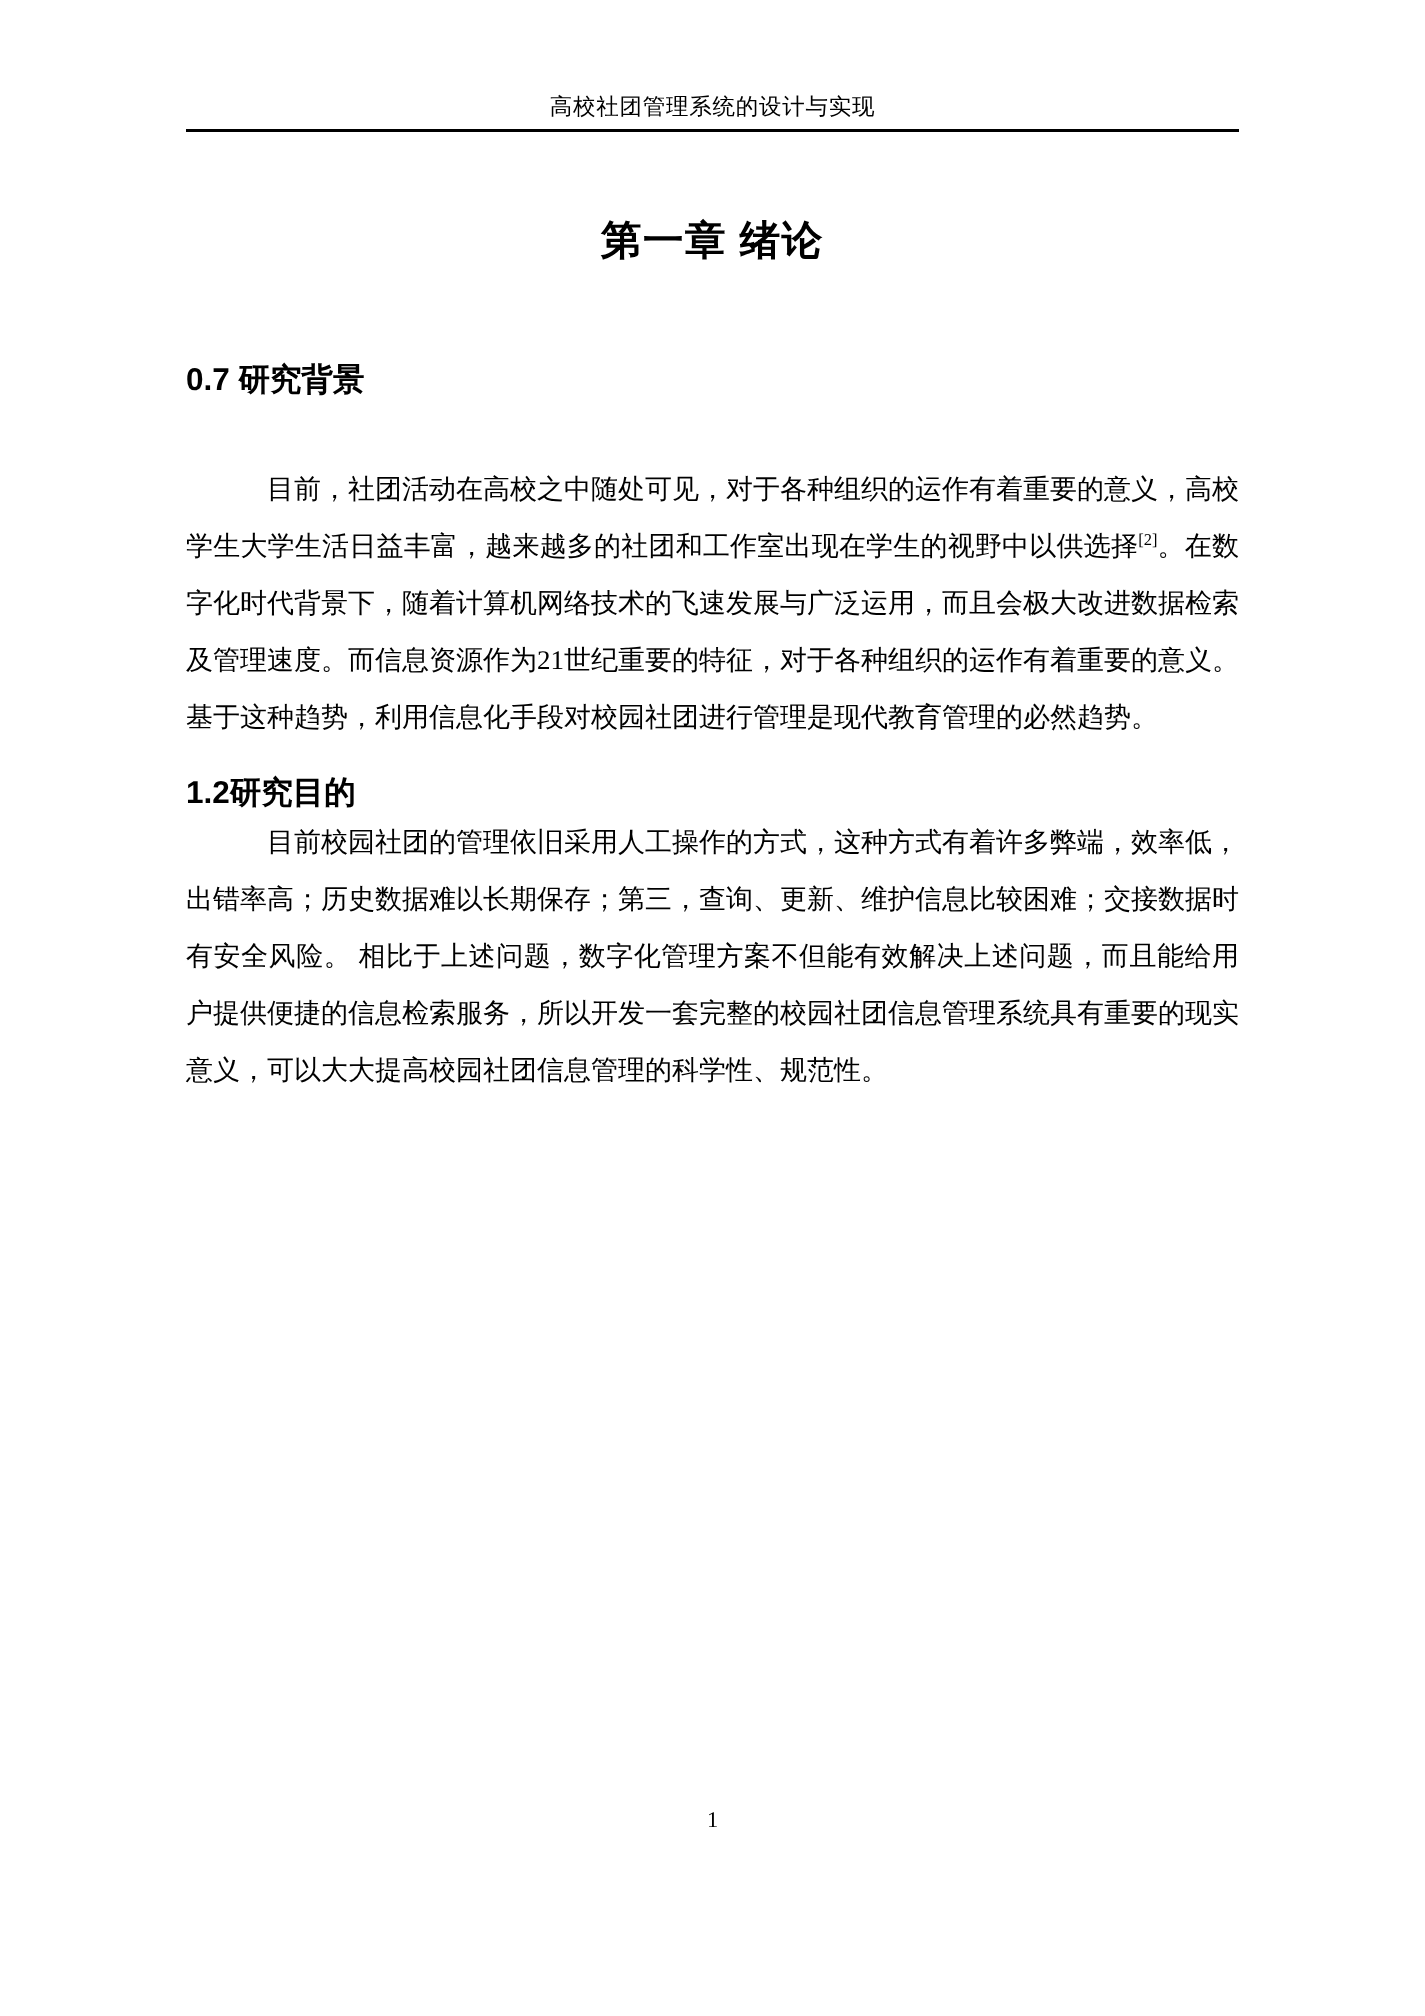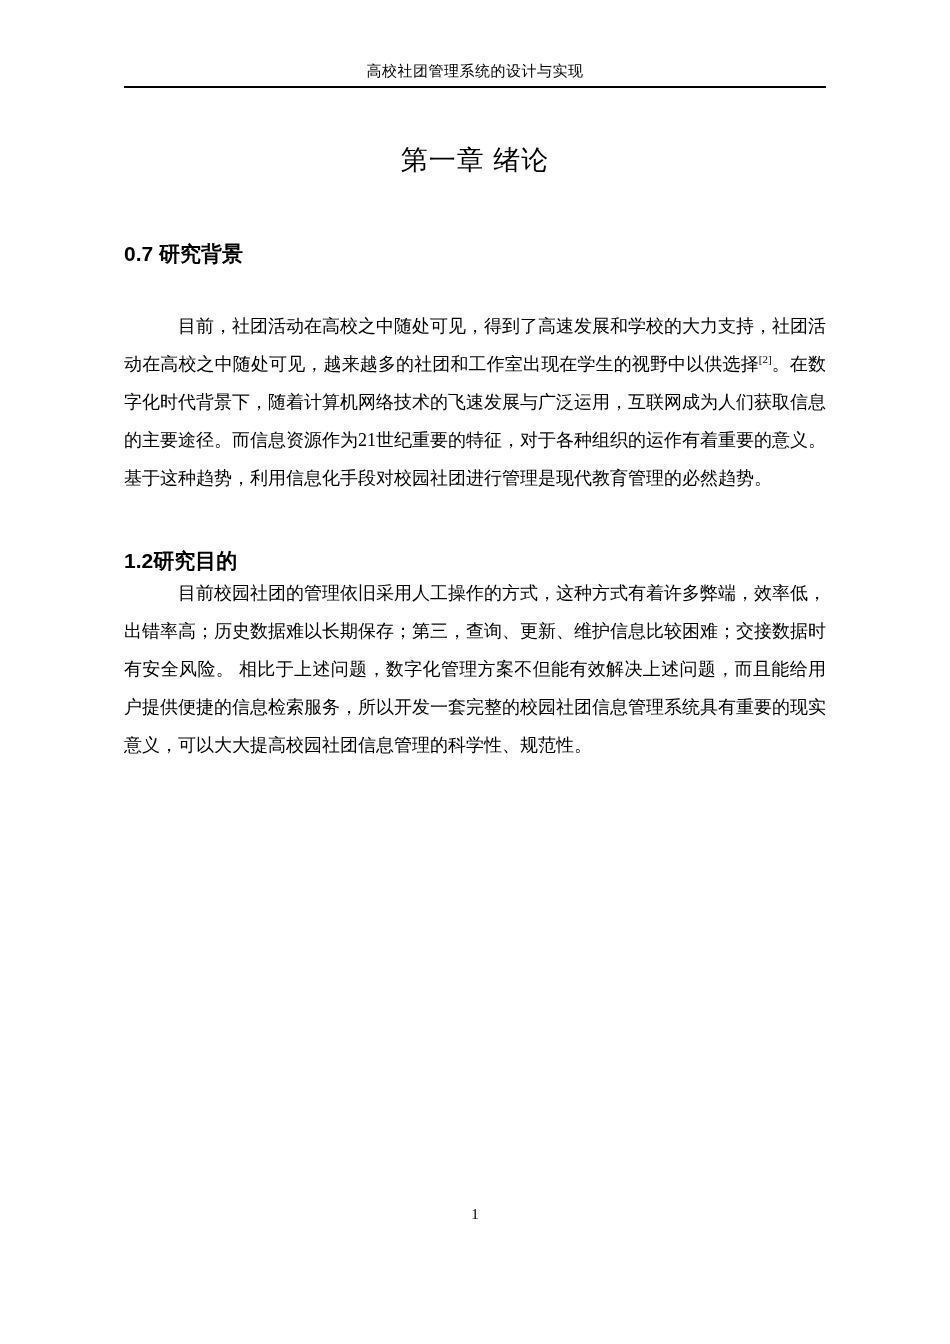--- a/index.html
+++ b/index.html
@@ -26,34 +26,34 @@
     text-align: center;
   }
   .header-title {
     font-size: 15px;
     letter-spacing: 0.5px;
   }
   .chapter-title {
     margin: 56px 0 0 0;
     font-size: 27px;
     line-height: 1.25;
-    font-weight: normal;
+    font-weight: bold;
     text-align: center;
     font-family: "Liberation Sans", "DejaVu Sans", sans-serif;
     letter-spacing: 1px;
   }
   .section-heading {
     font-size: 21px;
     font-weight: bold;
     font-family: "Liberation Sans", "DejaVu Sans", sans-serif;
     line-height: 1.3;
     margin: 0;
   }
   .heading-1-1 { margin-top: 62px; }
-  .heading-1-2 { margin-top: 50px; }
+  .heading-1-2 { margin-top: 18px; }
   .body-para {
     font-size: 18px;
     line-height: 38px;
     text-align: justify;
     text-indent: 3em;
     margin: 0;
   }
   .para-first { margin-top: 40px; }
   .citation {
     font-size: 11px;
@@ -76,21 +76,21 @@
   <div class="content">
 
     <div class="header">
       <div class="header-title">高校社团管理系统的设计与实现</div>
     </div>
 
     <h1 class="chapter-title">第一章 绪论</h1>
 
     <h2 class="section-heading heading-1-1">0.7 研究背景</h2>
 
-    <p class="body-para para-first"><span>目前，社团活动在高校之中随处可见，得到了高速发展和学校的大力支持，社团活动在高校之中随处可见，越来越多的社团和工作室出现在学生的视野中以供选择</span><sup class="citation">[2]</sup><span>。在数字化时代背景下，随着计算机网络技术的飞速发展与广泛运用，互联网成为人们获取信息的主要途径。而信息资源作为21世纪重要的特征，对于各种组织的运作有着重要的意义。基于这种趋势，利用信息化手段对校园社团进行管理是现代教育管理的必然趋势。</span></p>
+    <p class="body-para para-first"><span>目前，社团活动在高校之中随处可见，对于各种组织的运作有着重要的意义，高校学生大学生活日益丰富，越来越多的社团和工作室出现在学生的视野中以供选择</span><sup class="citation">[2]</sup><span>。在数字化时代背景下，随着计算机网络技术的飞速发展与广泛运用，而且会极大改进数据检索及管理速度。而信息资源作为21世纪重要的特征，对于各种组织的运作有着重要的意义。基于这种趋势，利用信息化手段对校园社团进行管理是现代教育管理的必然趋势。</span></p>
 
 
     <h2 class="section-heading heading-1-2">1.2研究目的</h2>
 
 
     <p class="body-para">目前校园社团的管理依旧采用人工操作的方式，这种方式有着许多弊端，效率低，出错率高；历史数据难以长期保存；第三，查询、更新、维护信息比较困难；交接数据时有安全风险。 相比于上述问题，数字化管理方案不但能有效解决上述问题，而且能给用户提供便捷的信息检索服务，所以开发一套完整的校园社团信息管理系统具有重要的现实意义，可以大大提高校园社团信息管理的科学性、规范性。</p>
 
   </div>
 
   <div class="footer">

